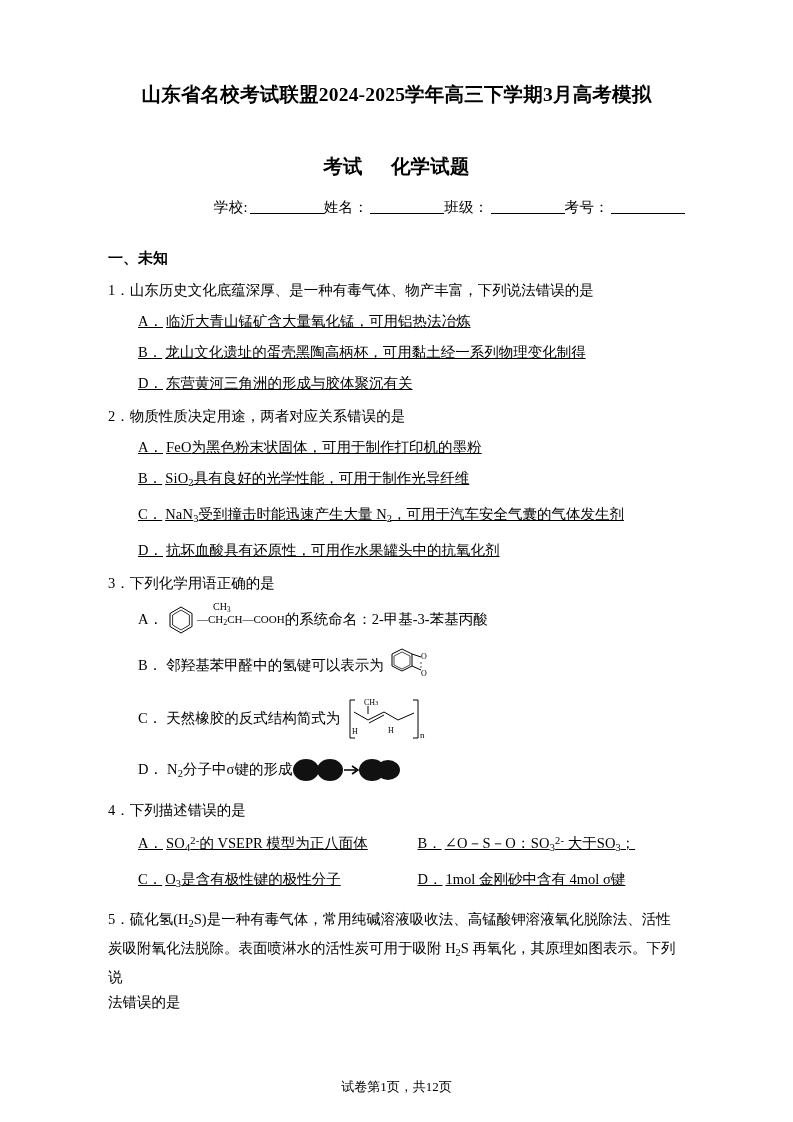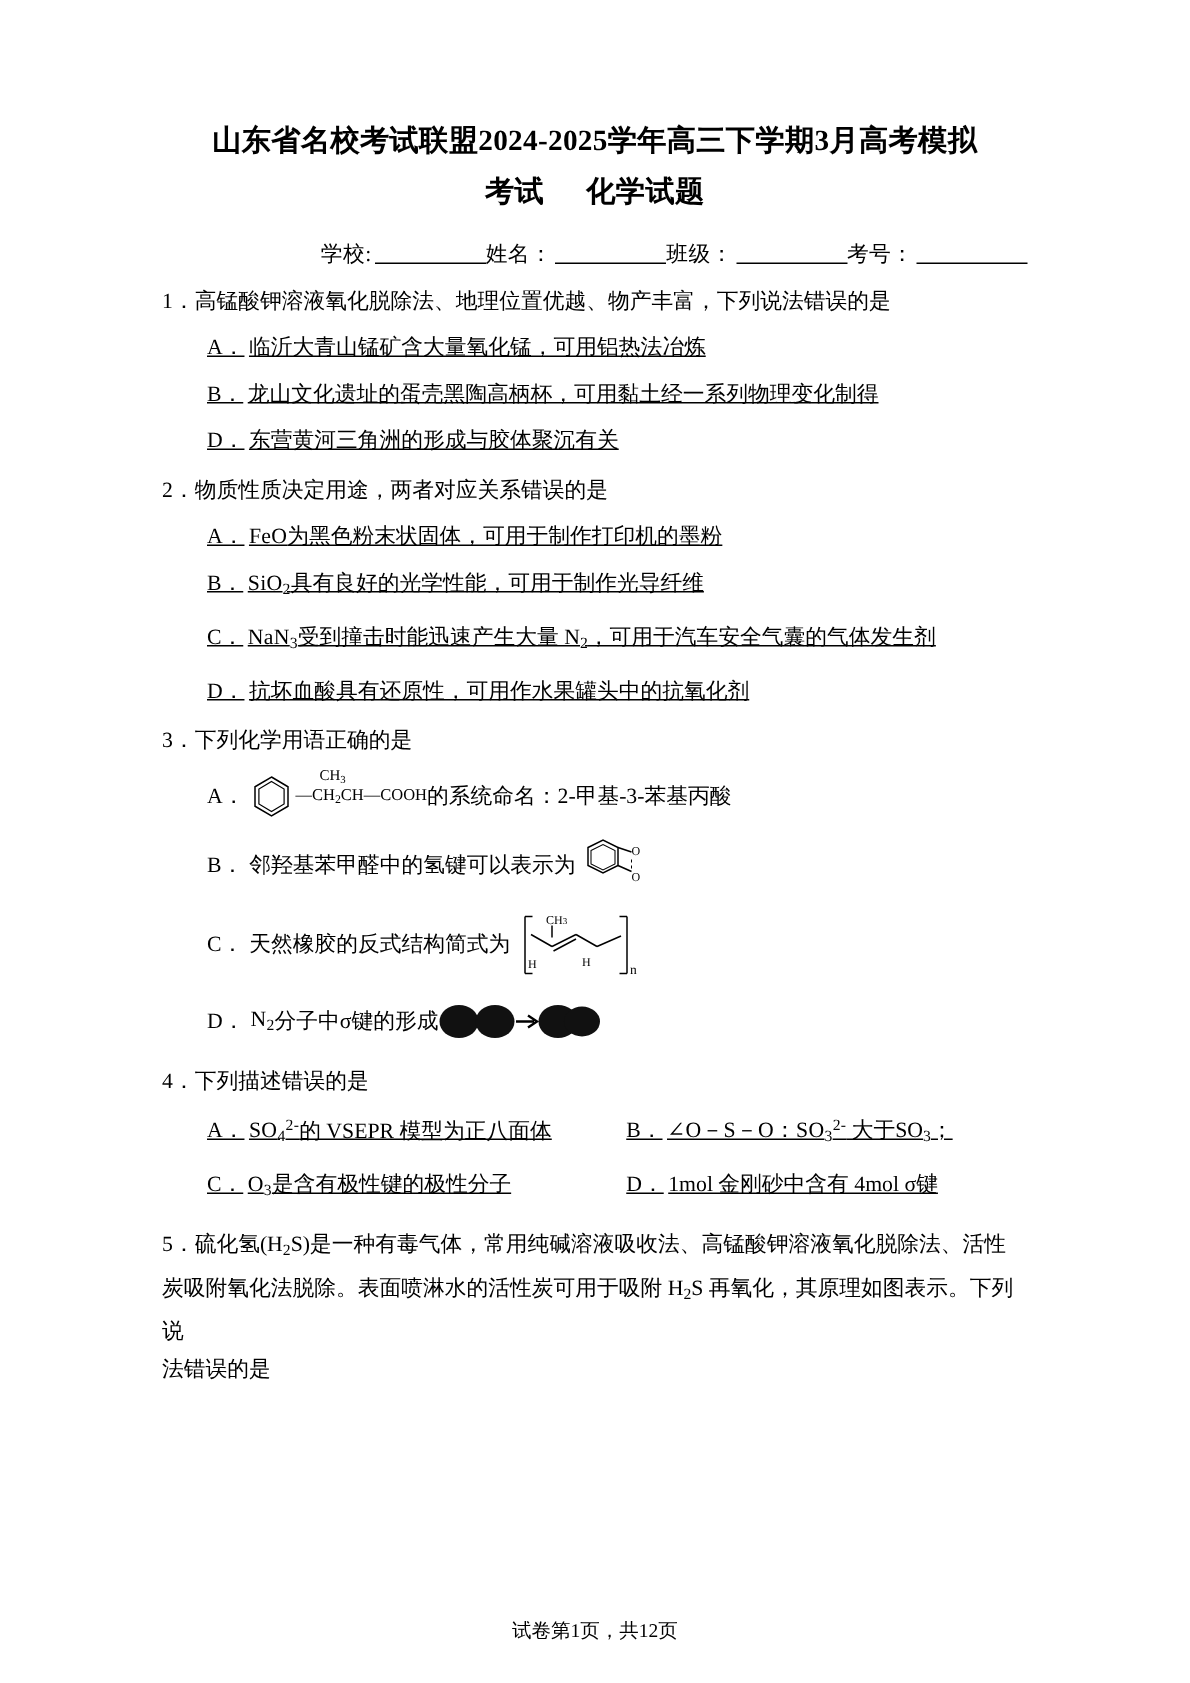--- a/index.html
+++ b/index.html
@@ -25,20 +25,21 @@
   .doc-title {
     text-align: center;
     font-size: 19.5px;
     font-weight: bold;
     line-height: 34px;
     letter-spacing: 0.2px;
     margin: 0 0 2px 0;
   }
   .doc-title .line2 {
     display: block;
+    margin-top: 38px;
   }
   .doc-title .gap {
     display: inline-block;
     width: 18px;
   }
   .fill-row {
     margin-top: 14px;
     font-size: 14.5px;
     text-align: right;
     letter-spacing: 0.3px;
@@ -167,23 +168,24 @@
       <span>考试</span>
       <span class="gap"></span>
       <span>化学试题</span>
     </span>
   </div>
 
   <div class="fill-row">
     <span class="seg">学校:</span><span class="blank b1"></span><span class="seg">姓名：</span><span class="blank b2"></span><span class="seg">班级：</span><span class="blank b3"></span><span class="seg">考号：</span><span class="blank b4"></span>
   </div>
 
+  <div class="section-title">一、未知</div>
 
   <div class="q">
-    <span class="q-num">1．</span><span>高锰酸钾溶液氧化脱除法、地理位置优越、物产丰富，下列说法错误的是</span>
+    <span class="q-num">1．</span><span>山东历史文化底蕴深厚、是一种有毒气体、物产丰富，下列说法错误的是</span>
   </div>
   <div class="opt">
     <span class="lbl">A．</span><span>临沂大青山锰矿含大量氧化锰，可用铝热法冶炼</span>
   </div>
   <div class="opt">
     <span class="lbl">B．</span><span>龙山文化遗址的蛋壳黑陶高柄杯，可用黏土经一系列物理变化制得</span>
   </div>
   <div class="opt">
     <span class="lbl">D．</span><span>东营黄河三角洲的形成与胶体聚沉有关</span>
   </div>

